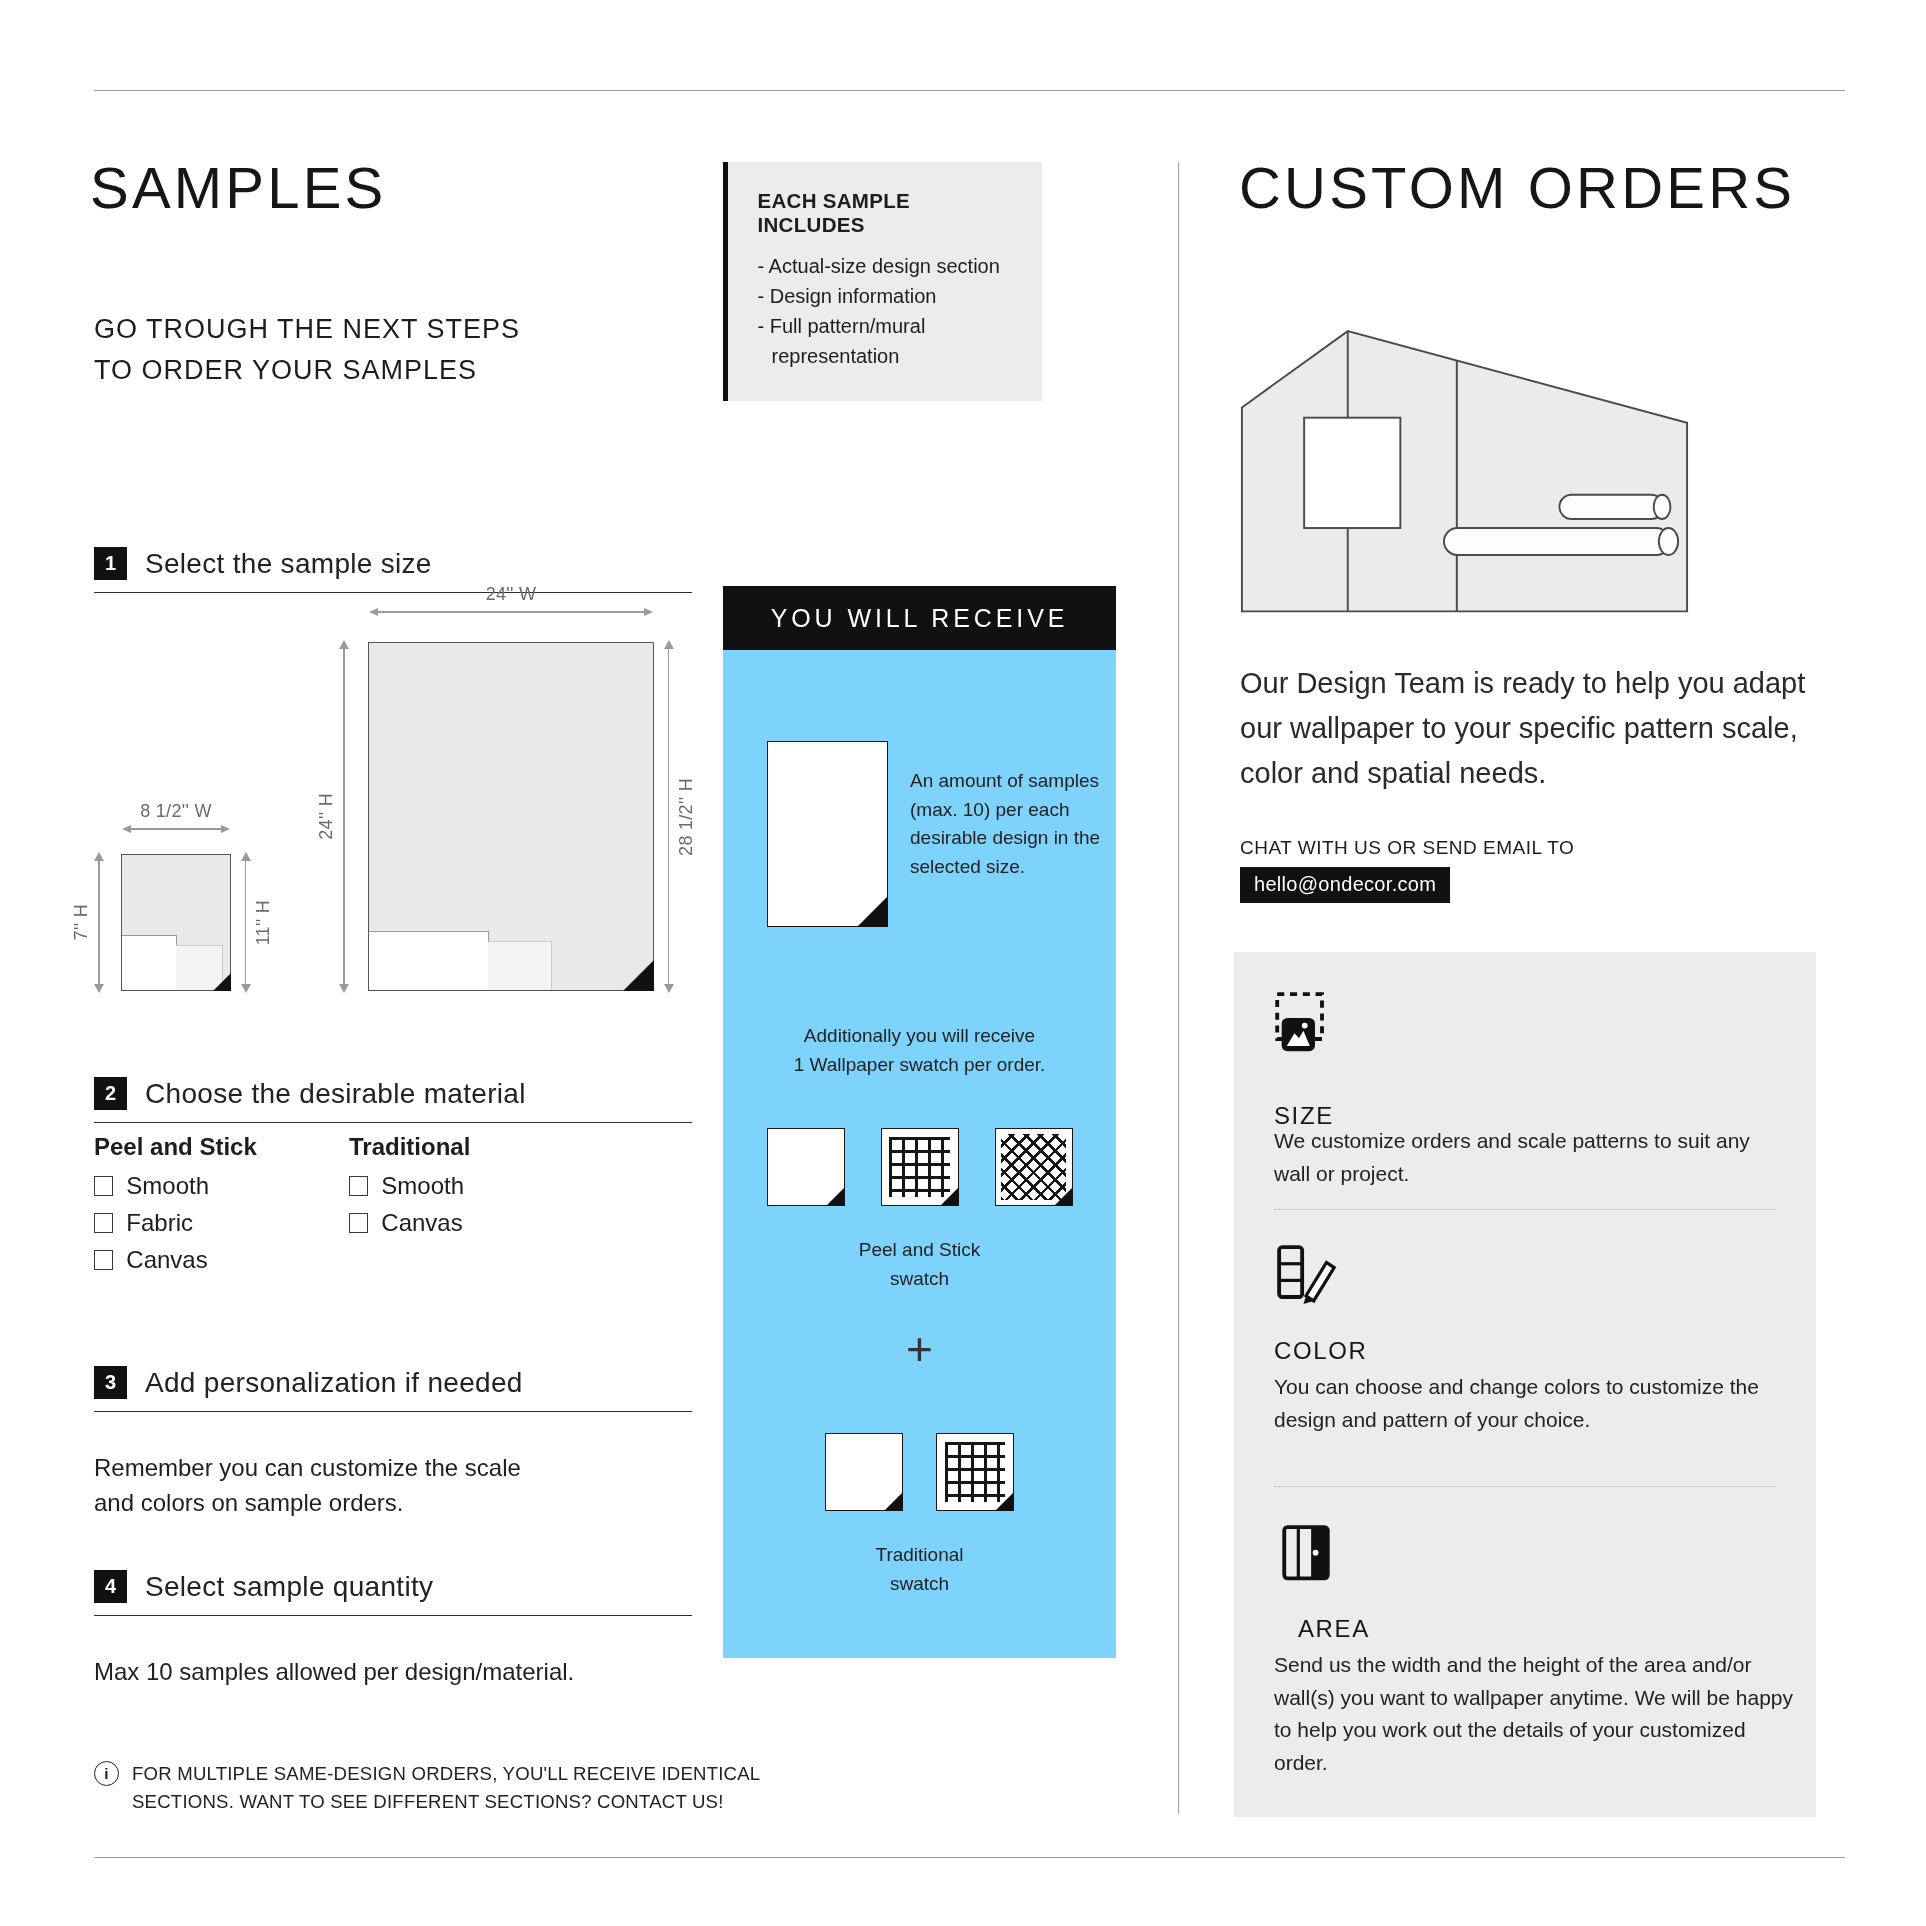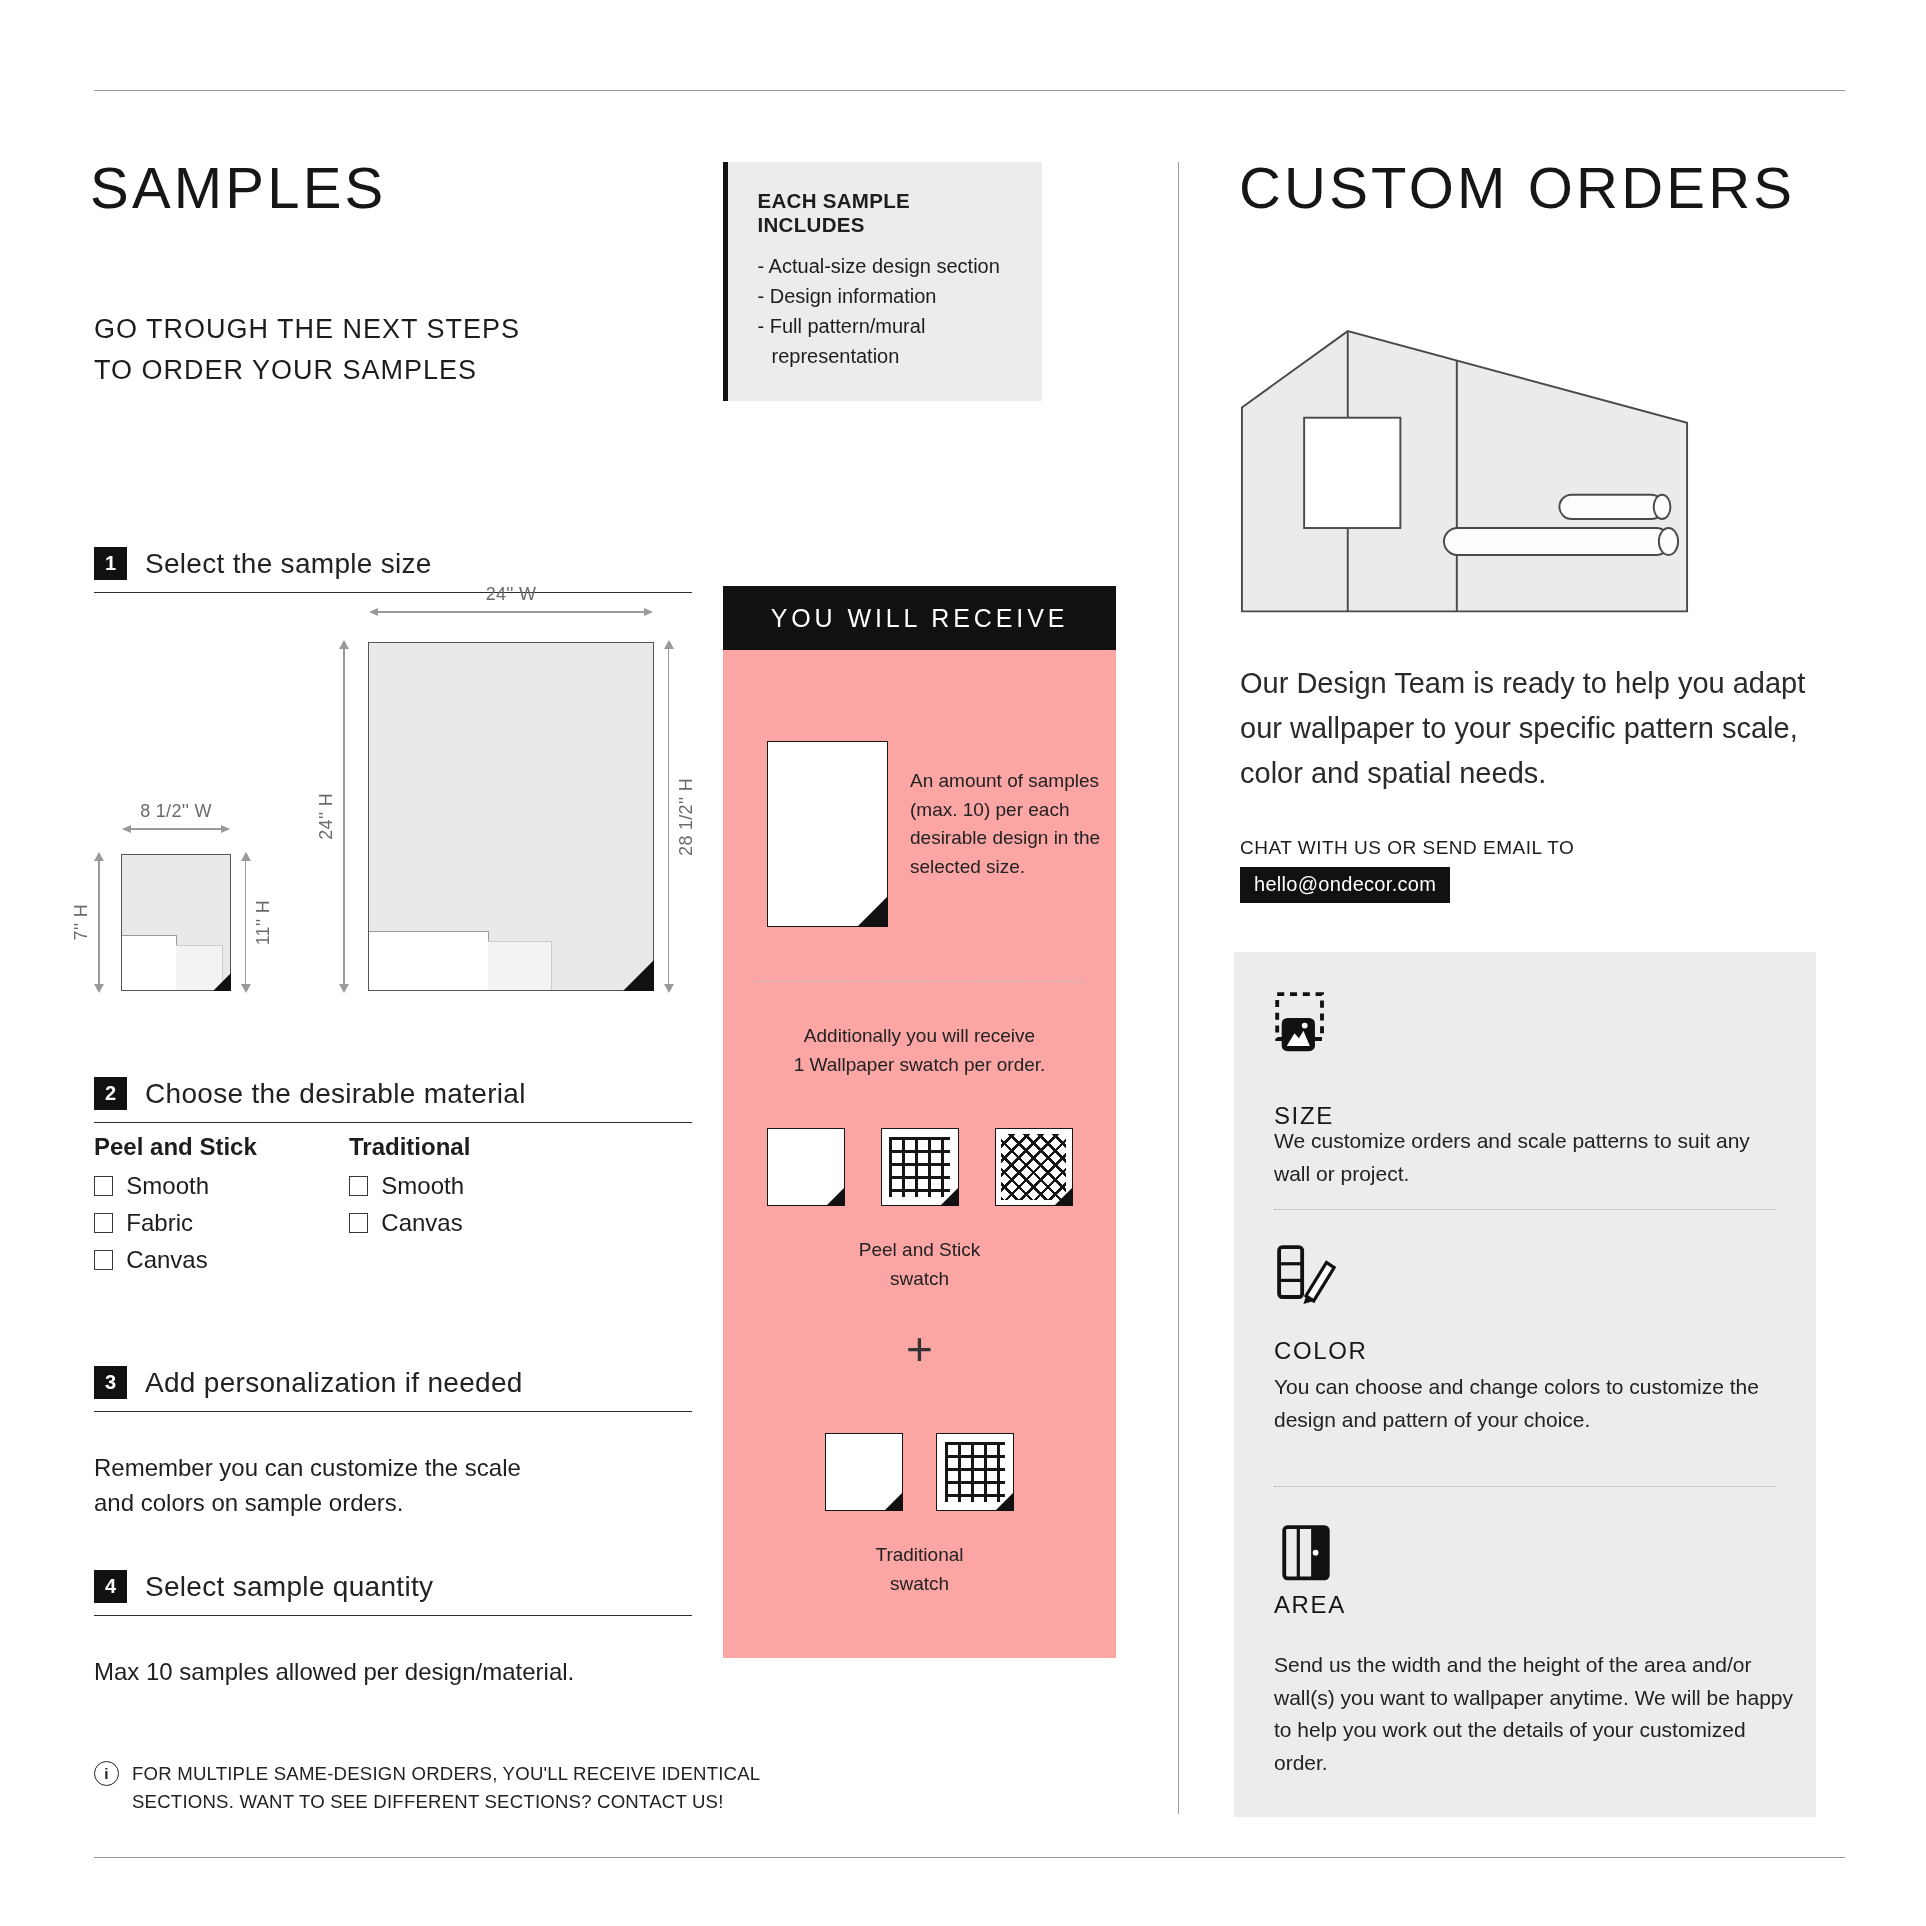--- a/index.html
+++ b/index.html
@@ -88,21 +88,21 @@
   #step3-text { top:1427px; width:591px; }
   #step4-text { top:1631px; width:616px; }
 
   
   #footer-note { position:absolute; left:94px; top:1760px; display:flex; gap:13px; align-items:flex-start; }
   .info-i { width:23px; height:23px; border:1.6px solid #222; border-radius:50%; display:flex; align-items:center;
     justify-content:center; font-size:15.4px; font-weight:700; color:#222; flex:none; margin-top:1.3px; }
   .fn-text { font-size:18.6px; line-height:1.5; letter-spacing:0.2px; color:#222; }
 
   
-  #mid-panel { position:absolute; left:723px; top:586px; width:393px; height:1072px; background:#fca5a5; }
+  #mid-panel { position:absolute; left:723px; top:586px; width:393px; height:1072px; background:#7dd3fc; }
   #mid-header { position:absolute; left:0; top:0; width:100%; height:64px; background:#111; color:#fff;
     display:flex; align-items:center; justify-content:center; font-size:25px; letter-spacing:3.9px; font-weight:500; }
   #sample-page-icon { position:absolute; left:44px; top:155px; width:121px; height:186px; background:#fff;
     border:1.9px solid #161616; box-sizing:border-box; }
   #receive-text { position:absolute; left:187px; top:181px; width:193px; font-size:19px; line-height:1.5; color:#222; }
   #mid-dashed { position:absolute; left:32px; right:32px; top:395px; border-top:1.3px dashed #c0c0c0; }
   #additionally { position:absolute; left:0; top:435px; width:100%; text-align:center; font-size:19px; line-height:1.55; color:#222; }
   .swatch-row { position:absolute; left:0; width:100%; display:flex; justify-content:center; }
   #swatch-row-1 { top:542px; gap:36px; }
   #swatch-row-2 { top:847px; gap:33px; }
@@ -123,21 +123,21 @@
   #house-illustration { position:absolute; left:1240px; top:329px; }
   #custom-intro { position:absolute; left:1240px; top:661px; width:587px; font-size:29px; line-height:1.55; color:#2a2a2a; }
   #contact-label { position:absolute; left:1240px; top:837px; font-size:19px; letter-spacing:0.5px; font-weight:500; color:#1d1d1d; }
   #email-badge { position:absolute; left:1240px; top:867px; background:#111; color:#fff; font-size:20px;
     padding:6.4px 14px; letter-spacing:0.3px; cursor:pointer; }
 
   #right-panel { position:absolute; left:1234px; top:952px; width:582px; height:865px; background:#ececec; }
   .feat-icon { position:absolute; left:40px; }
   #f1-icon { top:39px; } #f2-icon { top:290px; } #f3-icon { top:570px; }
   .feat-h { position:absolute; left:40px; font-size:24px; letter-spacing:1.6px; color:#161616; font-weight:500; }
-  #f1-h { top:139px;margin-top:11px; } #f2-h { top:385px; } #f3-h { top:639px; }
+  #f1-h { top:139px;margin-top:11px; } #f2-h { top:385px; } #f3-h { top:663px;margin-left:24px; }
   .feat-t { position:absolute; left:40px; width:514px; font-size:21px; line-height:1.55; color:#222; }
   #f1-t { top:173px; } #f2-t { top:419px; } #f3-t { top:697px; width:523px; }
   .dotted { position:absolute; left:40px; right:40px; border-top:1.9px dotted #b2b2b2; }
   #dot1 { top:257px; } #dot2 { top:534px; }
 </style>
 </head>
 <body>
 
 <div id="canvas">
 

